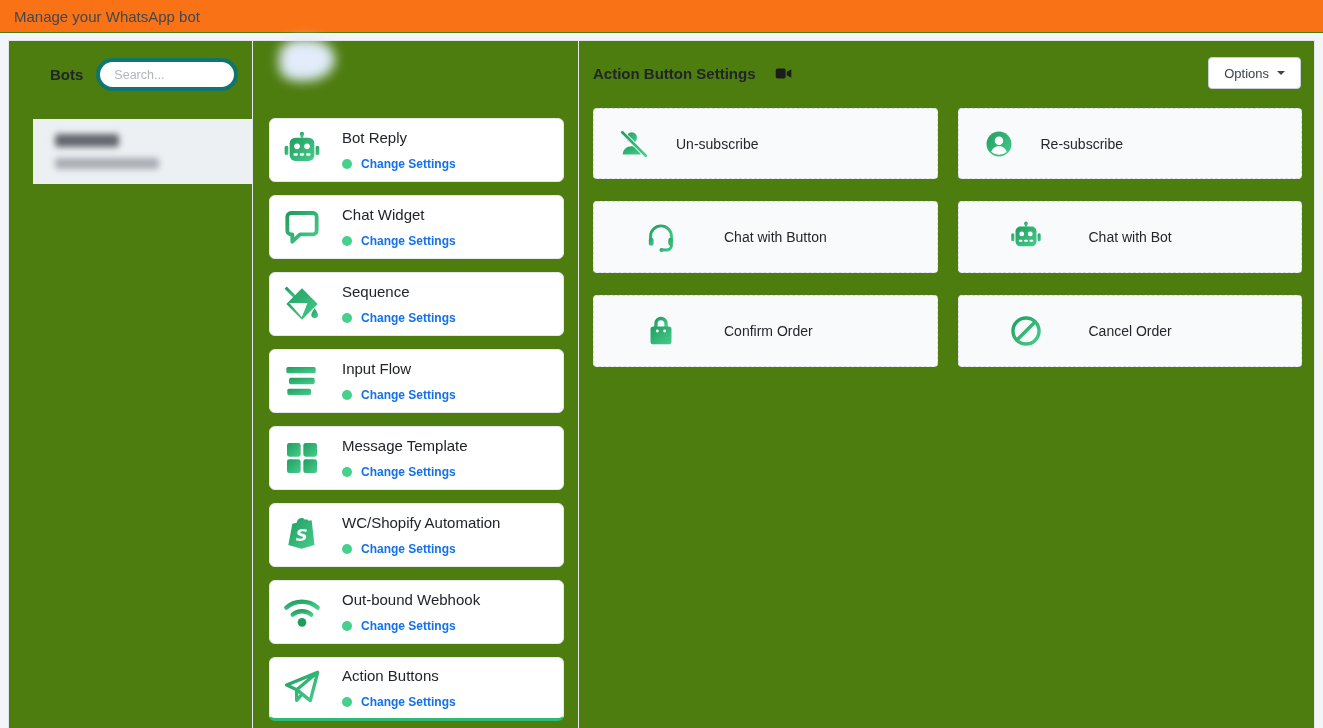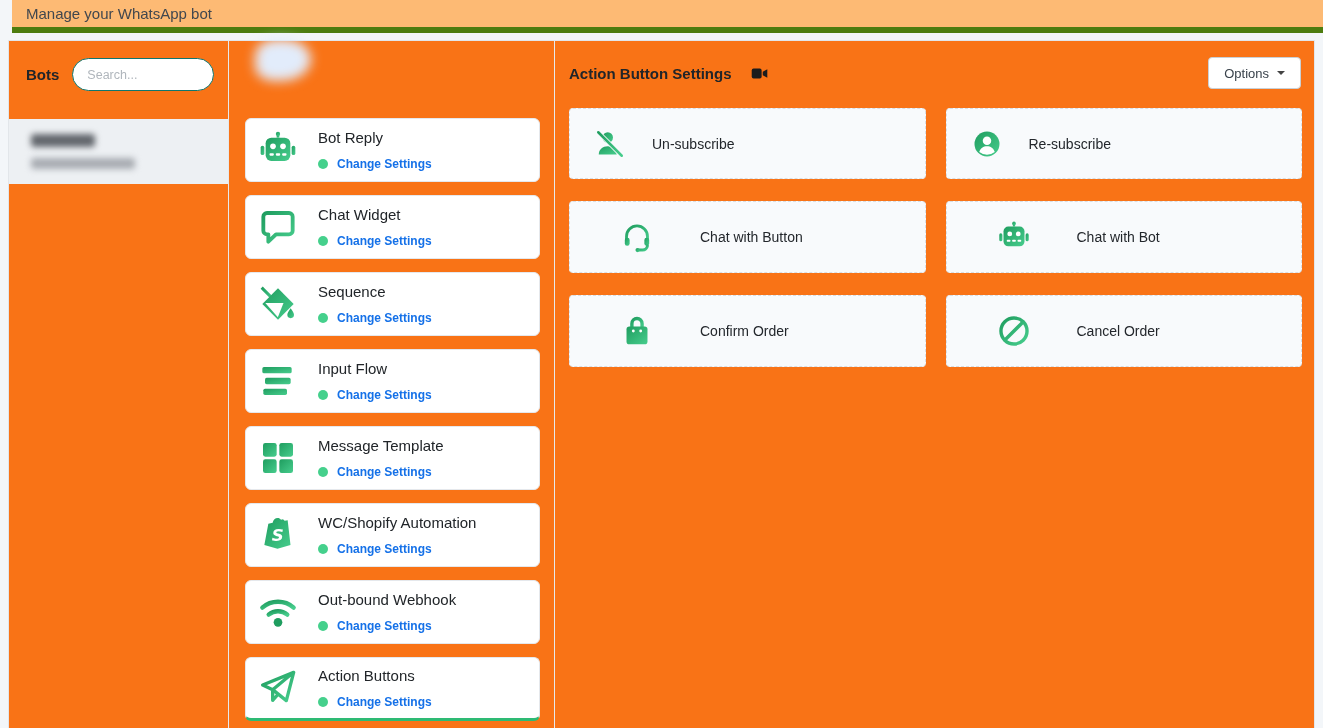--- a/index.html
+++ b/index.html
@@ -3,37 +3,38 @@
 <meta charset="utf-8">
 <style>
   * { box-sizing: border-box; margin: 0; padding: 0; }
   html, body {
     width: 1323px; height: 728px; overflow: hidden; position: relative;
     background: #f3f6f9;
     font-family: "Liberation Sans", sans-serif;
   }
   
   .topbar {
-    position: absolute; top: 0; left: 12px; right: 0; height: 33px;
-    background: #fdba74; border-bottom: 6px solid #4d7c0f;
+    position: absolute; top: 0; left: 0; right: 0; height: 33px;
+    background: #f97316; border-bottom: 1px solid #4d7c0f;
     display: flex; align-items: center; padding-left: 14px;
     font-size: 15px; color: #41474e;
   }
   
   .shell {
     position: absolute; left: 8px; right: 8px; top: 40px; bottom: 0;
-    background: #f97316; border: 1px solid #e2e6ea; border-bottom: none;
+    background: #4d7c0f; border: 1px solid #e2e6ea; border-bottom: none;
     display: flex;
+    padding-left: 24px;
   }
   
   .bots-panel { width: 220px; border-right: 1px solid #e6e9ec; }
   .bots-head { display: flex; align-items: center; gap: 13px; padding: 17px 14px 10px 17px; }
   .bots-title { font-size: 15px; font-weight: 700; color: #212529; }
   .search {
-    flex: 1; min-width: 0; height: 33px; border: 1px solid #0f766e; border-radius: 17px;
+    flex: 1; min-width: 0; height: 33px; border: 4px solid #0f766e; border-radius: 17px;
     padding: 0 14px; font-size: 12.5px; color: #495057; outline: none; background: #fff;
     font-family: "Liberation Sans", sans-serif;
   }
   .search::placeholder { color: #b0b6bc; }
   .bot-item { margin-top: 18px; height: 65px; background: #edf0f3; padding: 15px 0 0 22px; cursor: pointer; }
   .blur-bar { border-radius: 3px; filter: blur(3px); }
   .bar-name { width: 64px; height: 13px; background: #62666c; }
   .bar-phone { width: 104px; height: 11px; background: #a8acb2; margin-top: 11px; }
   
   .features { width: 326px; border-right: 1px solid #e6e9ec; position: relative; }

